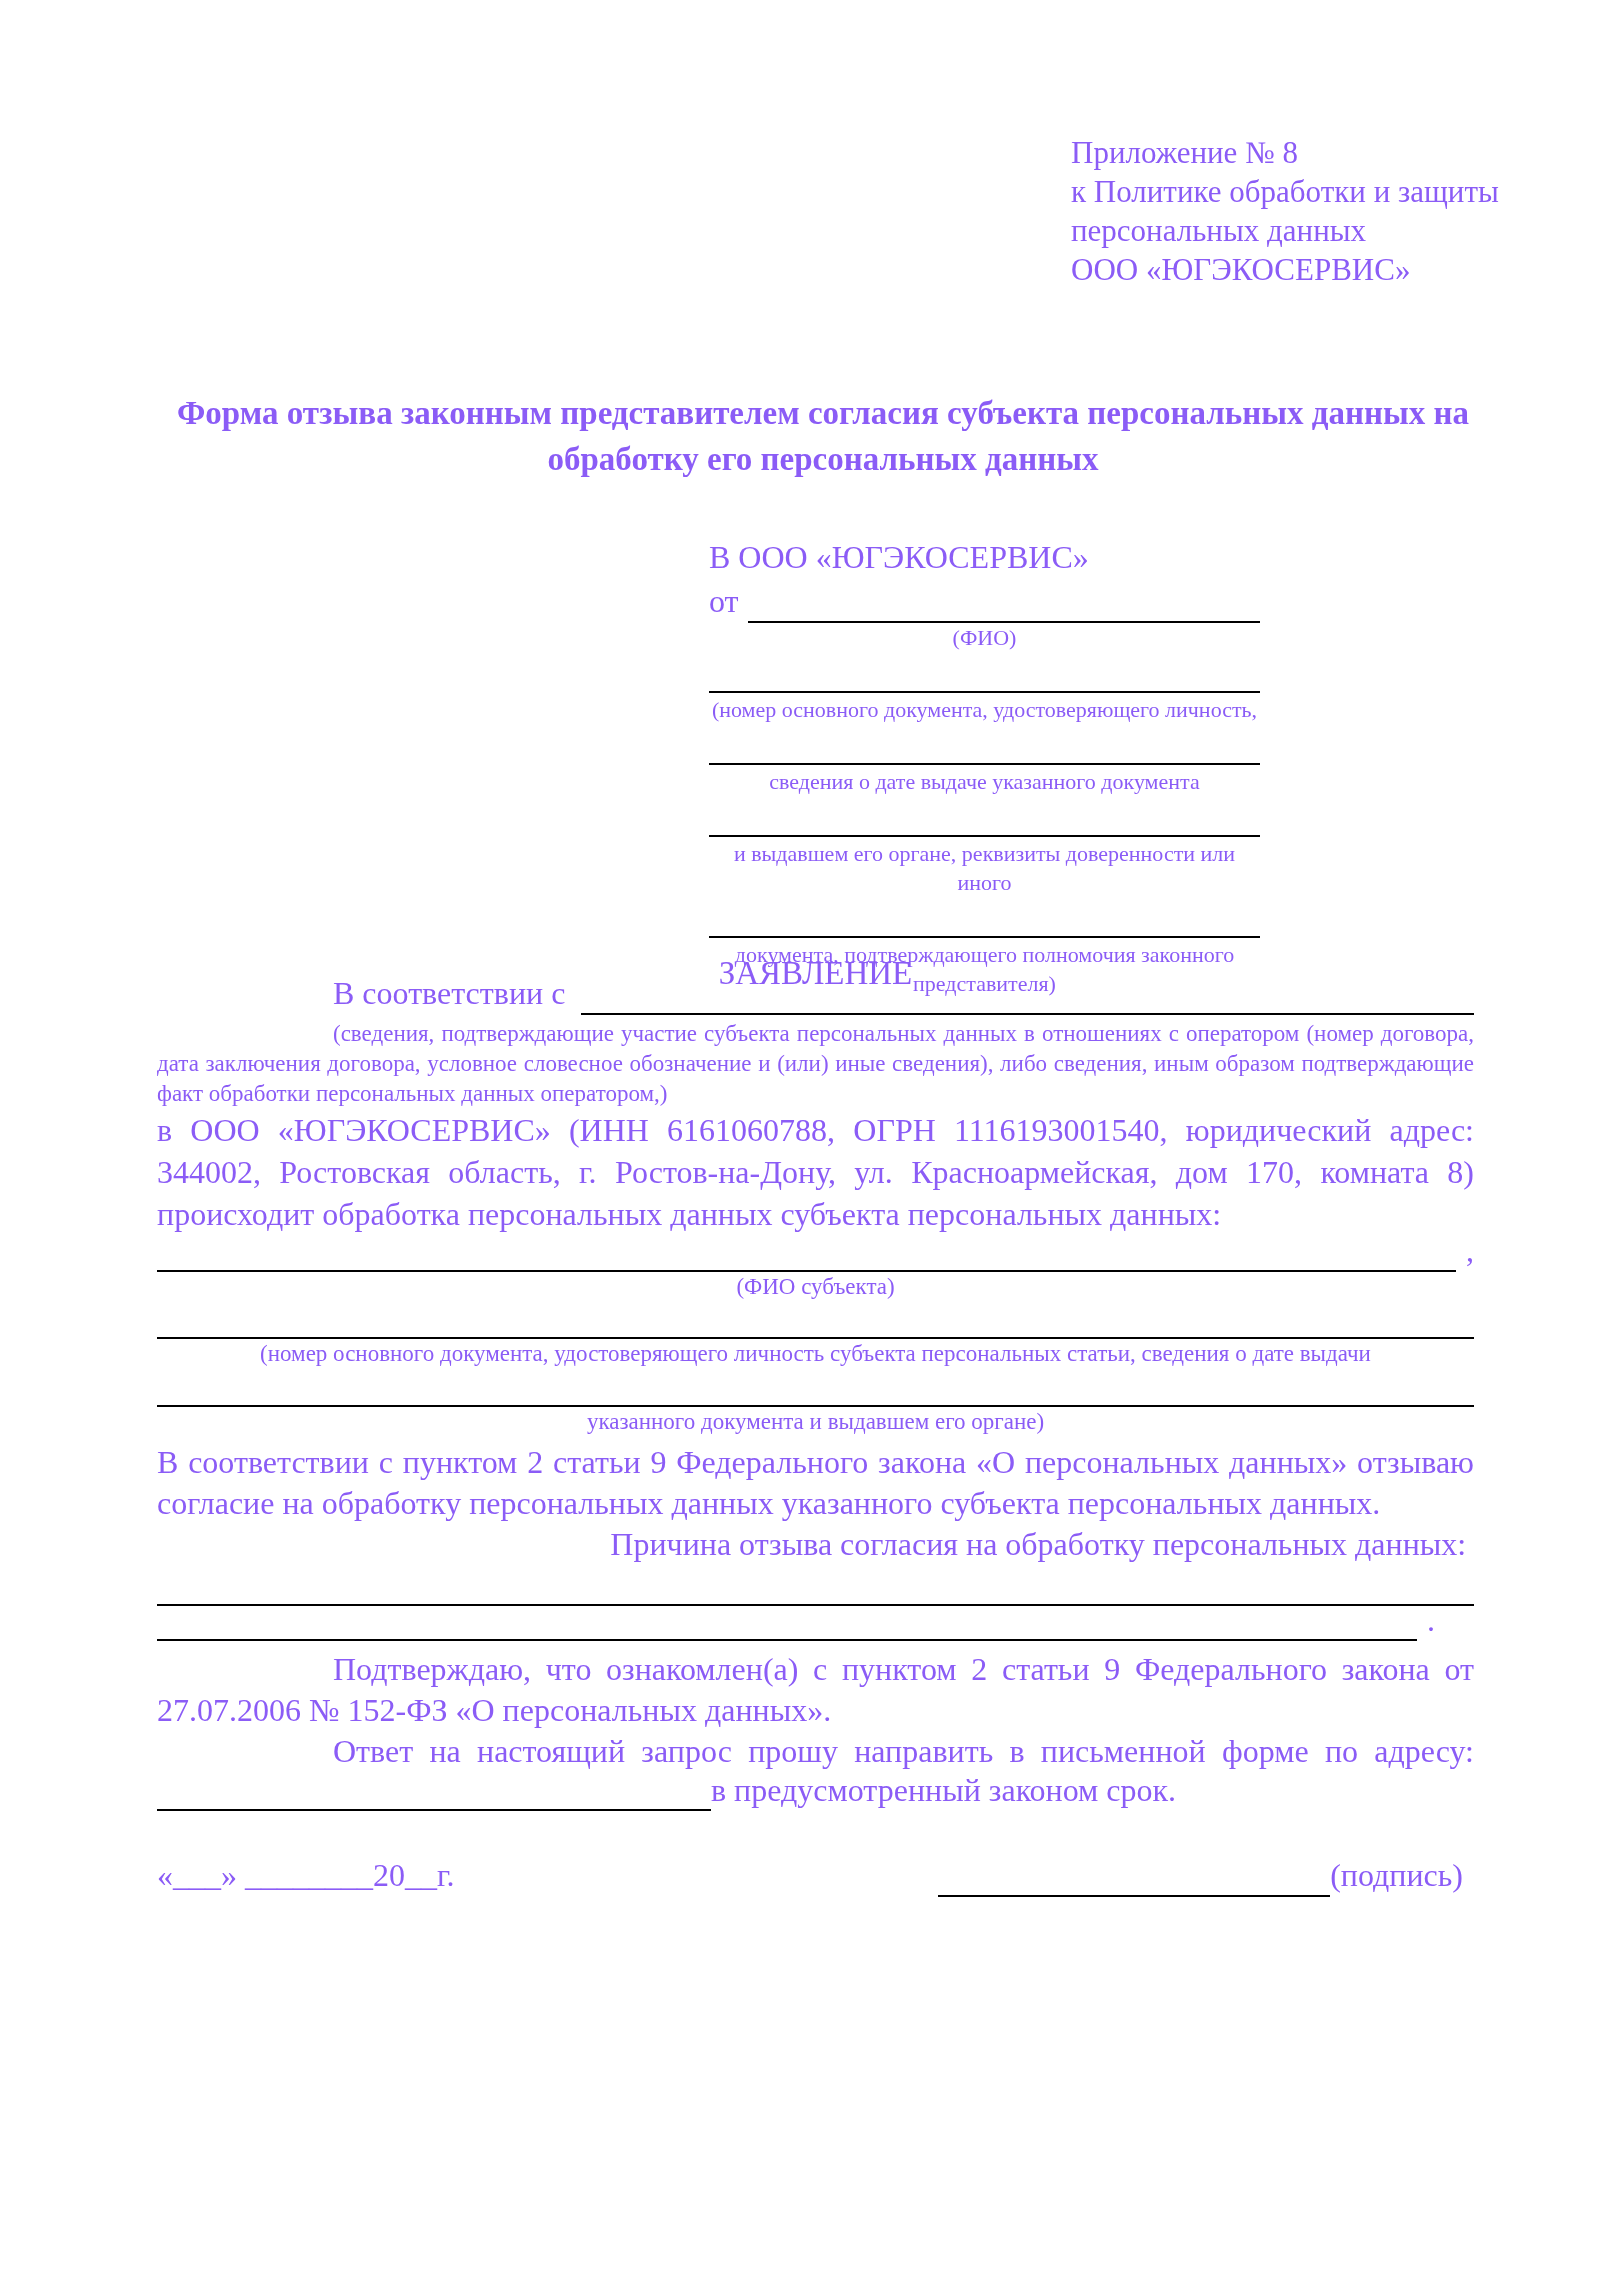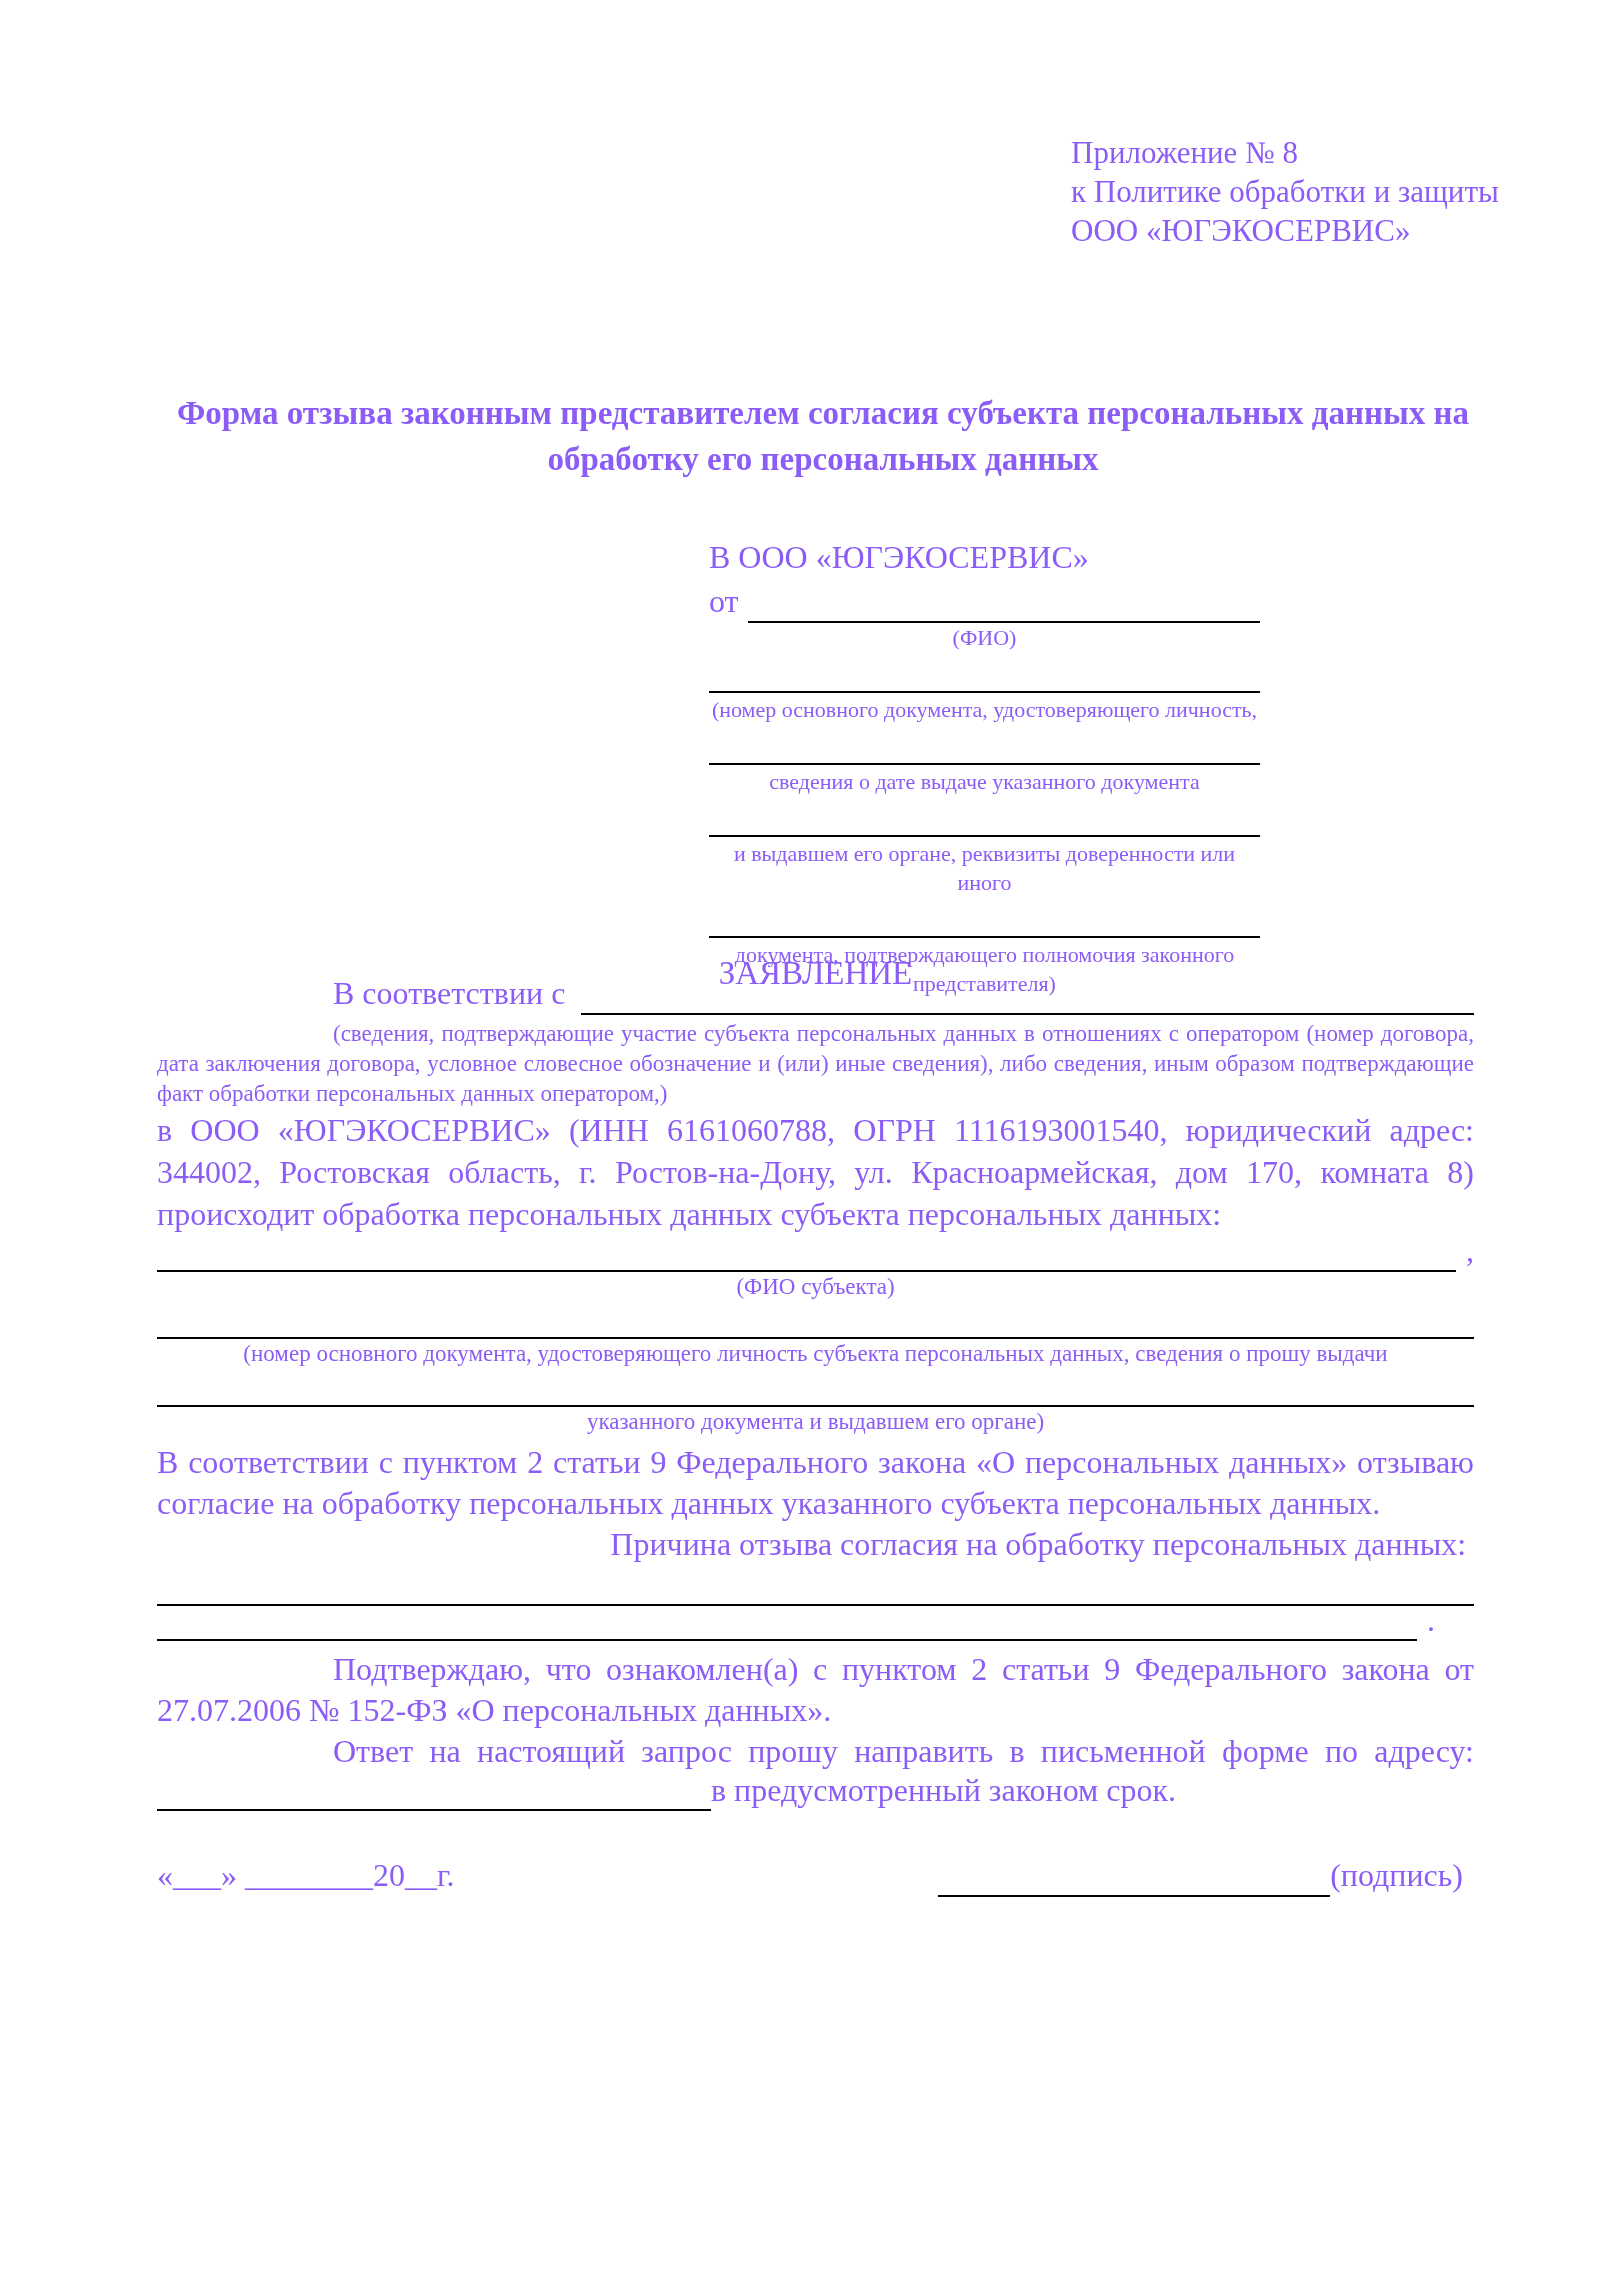--- a/index.html
+++ b/index.html
@@ -60,20 +60,21 @@
   .sig-line{width:392px;height:37px;border-bottom:2px solid #000;}
 </style>
 </head>
 <body>
 
 <div class="page">
 
   <div class="header-note">
     <div>Приложение № 8</div>
     <div>к Политике обработки и защиты</div>
+    <div>персональных данных</div>
     <div>ООО «ЮГЭКОСЕРВИС»</div>
   </div>
 
   <div class="doc-title">Форма отзыва законным представителем согласия субъекта персональных данных на обработку его персональных данных</div>
 
   <div class="addressee">
     <div class="addr-to">В ООО «ЮГЭКОСЕРВИС»</div>
     <div class="from-row">
       <span class="from-label">от</span>
       <span class="blank"></span>
@@ -116,21 +117,21 @@
         <span class="blank"></span>
         <span class="suffix">,</span>
       </div>
       <div class="caption">(ФИО субъекта)</div>
     </div>
 
     <div class="sfield">
       <div class="row">
         <span class="blank"></span>
       </div>
-      <div class="caption">(номер основного документа, удостоверяющего личность субъекта персональных данных, сведения о прошу выдачи</div>
+      <div class="caption">(номер основного документа, удостоверяющего личность субъекта персональных статьи, сведения о дате выдачи</div>
     </div>
 
     <div class="sfield">
       <div class="row">
         <span class="blank"></span>
       </div>
       <div class="caption">указанного документа и выдавшем его органе)</div>
     </div>
 
     <div class="para withdrawal">В соответствии с пунктом 2 статьи 9 Федерального закона «О персональных данных» отзываю согласие на обработку персональных данных указанного субъекта персональных данных.</div>

